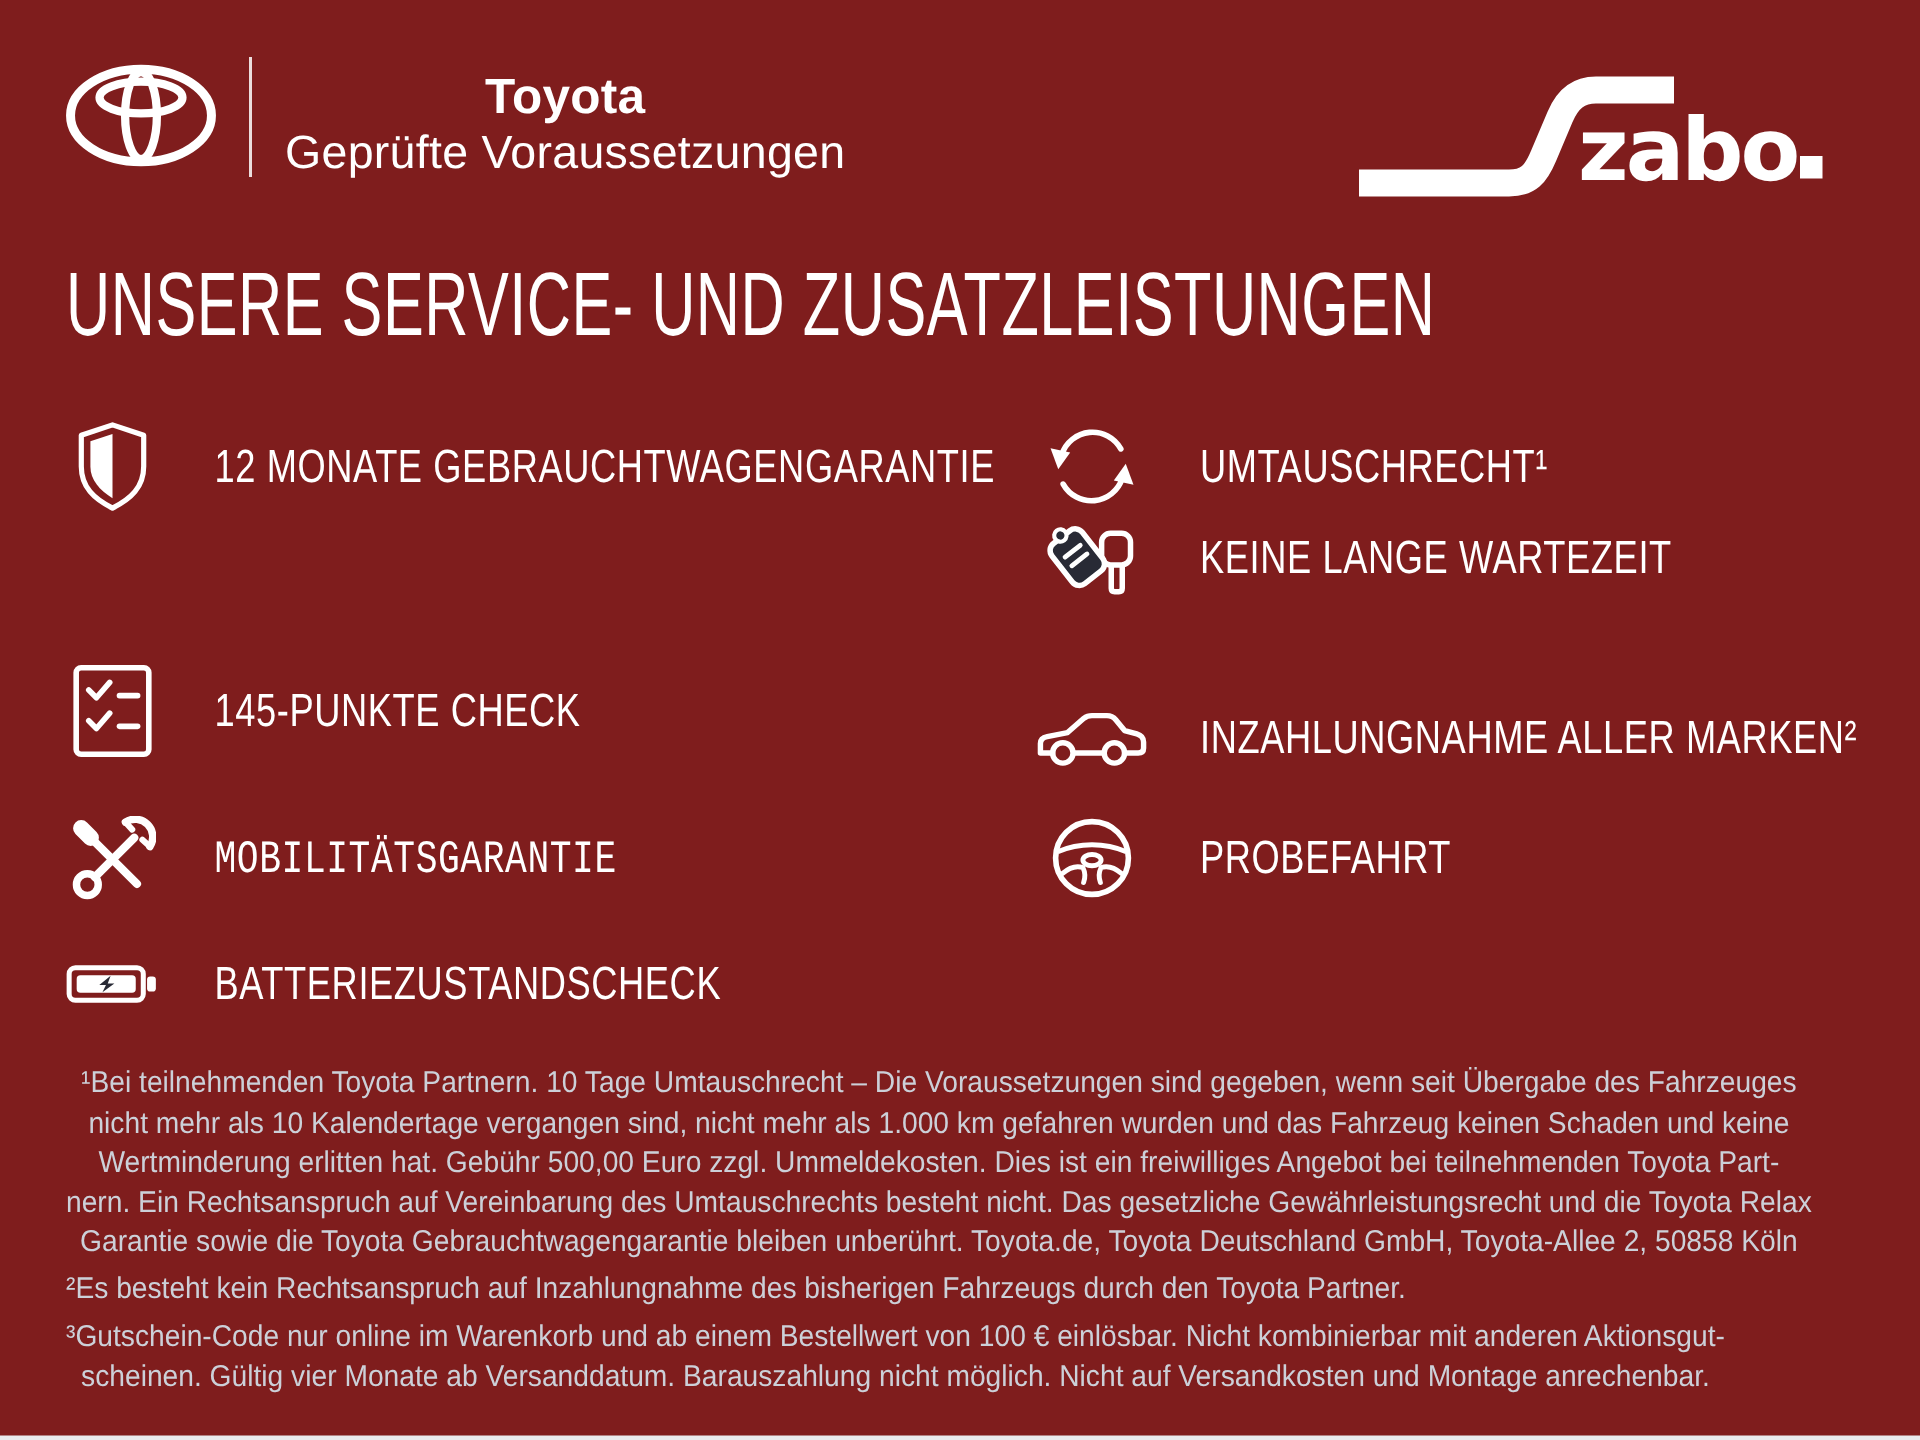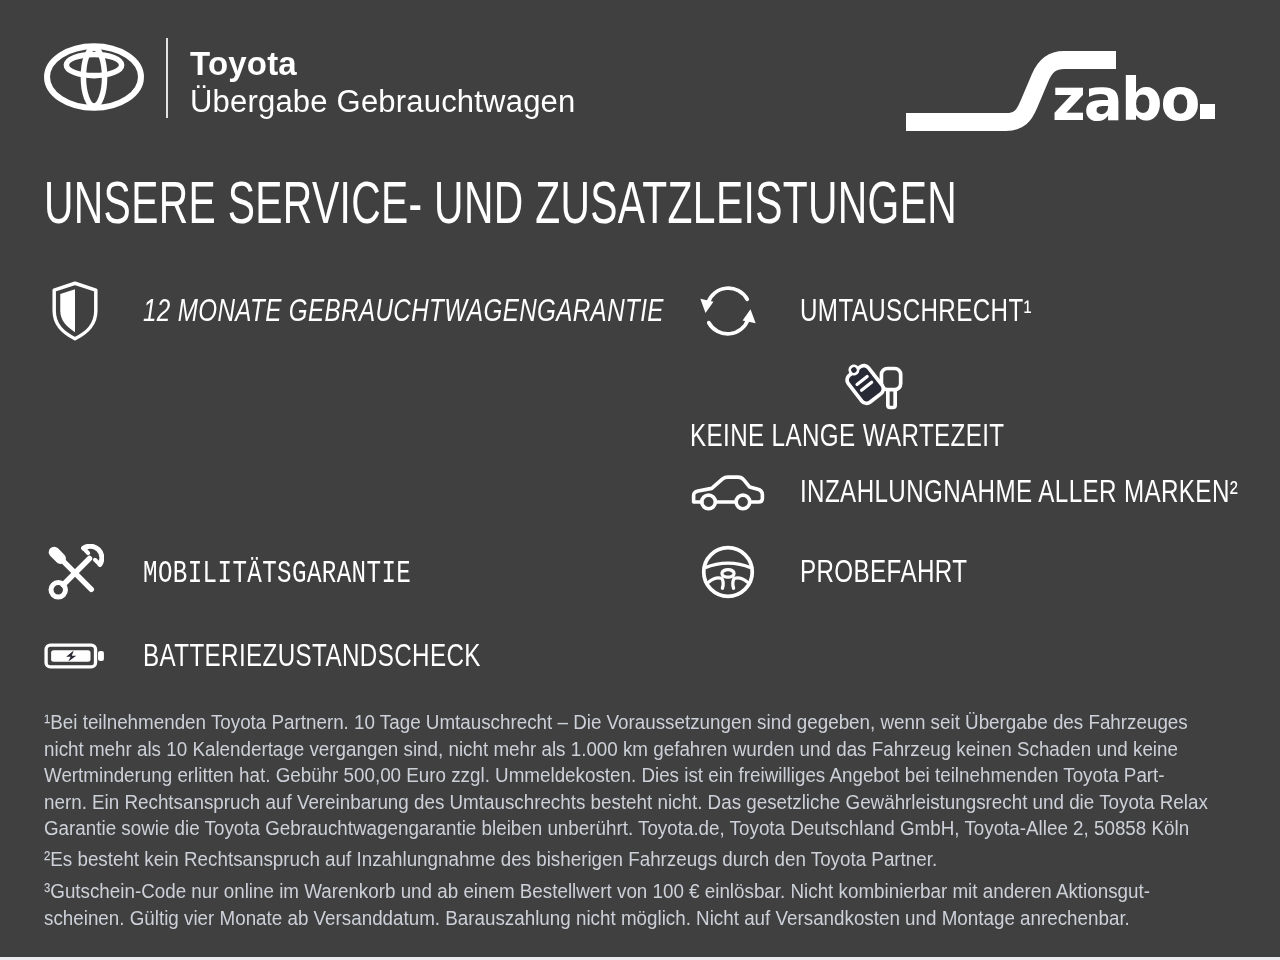--- a/index.html
+++ b/index.html
@@ -1,20 +1,21 @@
 <!DOCTYPE html>
 <html><head>
 <meta charset="utf-8">
 <style>
   * { margin:0; padding:0; box-sizing:border-box; }
   html,body { background:#1b1d26; }
   #slide {
     position:relative; width:1280px; height:960px; overflow:hidden;
-    background:#404040; color:#fff;
+    background:#7f1d1d; color:#fff;
     font-family:"Liberation Sans", sans-serif;
+    text-align:center;
   }
   
   #toyota-logo { position:absolute; left:40px; top:42px; }
   #header-divider { position:absolute; left:166px; top:38px; width:2px; height:80px; background:rgba(255,255,255,.85); }
   #brand-block { position:absolute; left:190px; top:45px; }
   .brand-name { font-size:33px; font-weight:bold; line-height:38px; letter-spacing:.2px; }
   .brand-subtitle { font-size:31px; font-weight:400; line-height:38px; letter-spacing:.2px; }
   #dealer-logo { position:absolute; left:902px; top:40px; }
 
   
@@ -29,22 +30,22 @@
   .row .icon-cell { display:flex; align-items:center; justify-content:center; }
   .col-left  { left:40px; }
   .col-left .icon-cell  { width:70px; margin-right:33px; }
   .col-right { left:690px; }
   .col-right .icon-cell { width:76px; margin-right:34px; }
   .svc-label {
     display:inline-block; white-space:nowrap;
     font-size:31px; letter-spacing:.5px; color:#fff;
     transform:scaleX(.78); transform-origin:left center;
   }
-  .lr1 { top:271px;font-style:italic; } .lr2 { top:349px; } .lr3 { top:434px; } .lr4 { top:533px;font-family:Liberation Mono, monospace; } .lr5 { top:616px; }
-  .rr1 { top:271px; } .rr2 { top:352px;flex-direction:column; } .rr3 { top:452px; } .rr4 { top:532px; } .rr5 { top:616px; }
+  .lr1 { top:271px; } .lr2 { top:349px; } .lr3 { top:434px; } .lr4 { top:533px;font-family:Liberation Mono, monospace; } .lr5 { top:616px; }
+  .rr1 { top:271px; } .rr2 { top:332px; } .rr3 { top:452px; } .rr4 { top:532px; } .rr5 { top:616px; }
 
   svg.ic { display:block; }
   svg.ic path, svg.ic rect, svg.ic circle, svg.ic ellipse, svg.ic line {
     vector-effect:none;
   }
 
   
   .footnote {
     position:absolute; left:44px; color:#ccd0d8;
     font-size:20px; transform:scaleX(.94); transform-origin:left top;
@@ -62,21 +63,21 @@
 <div id="slide">
 
   <svg id="toyota-logo" width="108" height="70" viewBox="0 0 112 76">
     <ellipse cx="56" cy="38" rx="51" ry="33.5" fill="none" stroke="#fff" stroke-width="6.5"></ellipse>
     <ellipse cx="56" cy="25" rx="30" ry="11.5" fill="none" stroke="#fff" stroke-width="6"></ellipse>
     <ellipse cx="56" cy="38" rx="11.5" ry="31.5" fill="none" stroke="#fff" stroke-width="6"></ellipse>
   </svg>
   <div id="header-divider"></div>
   <div id="brand-block">
     <div class="brand-name">Toyota</div>
-    <div class="brand-subtitle">Übergabe Gebrauchtwagen</div>
+    <div class="brand-subtitle">Geprüfte Voraussetzungen</div>
   </div>
 
   <svg id="dealer-logo" width="332" height="92" viewBox="0 0 332 92" aria-label="Szabo.">
     <path d="M4 82 H104 C117 82 122 76 127 64 L138 38 C143 26 150 20 162 20 H214" fill="none" stroke="#fff" stroke-width="18" stroke-linejoin="round"></path>
     <text x="150" y="80" font-family="DejaVu Sans, sans-serif" font-size="58" font-weight="bold" letter-spacing="-2" fill="#fff">zabo</text>
     <rect x="298" y="64" width="15" height="15" fill="#fff"></rect>
   </svg>
 
   <h1 id="page-heading">UNSERE SERVICE- UND ZUSATZLEISTUNGEN</h1>
 
@@ -84,20 +85,32 @@
     <span class="icon-cell">
       <svg class="ic" width="52" height="62" viewBox="0 0 60 70">
         <path d="M30 3 L54 11 V35 C54 51 44 60 30 67 C16 60 6 51 6 35 V11 Z" fill="none" stroke="#fff" stroke-width="4" stroke-linejoin="round"></path>
         <path d="M30 10 L13 15.5 V35 C13 45.5 20 53 30 59.5 Z" fill="#fff"></path>
       </svg>
     </span>
     <span class="svc-label">12 MONATE GEBRAUCHTWAGENGARANTIE</span>
   </div>
 
 
+  <div class="row col-left lr3">
+    <span class="icon-cell">
+      <svg class="ic" width="54" height="64" viewBox="0 0 58 68">
+        <rect x="3" y="3" width="52" height="62" rx="3.5" fill="none" stroke="#fff" stroke-width="4"></rect>
+        <path d="M12 19 L17.5 24.5 L27 13.5" fill="none" stroke="#fff" stroke-width="4" stroke-linecap="round" stroke-linejoin="round"></path>
+        <path d="M12 41 L17.5 46.5 L27 35.5" fill="none" stroke="#fff" stroke-width="4" stroke-linecap="round" stroke-linejoin="round"></path>
+        <path d="M34 23 H47" stroke="#fff" stroke-width="4" stroke-linecap="round"></path>
+        <path d="M34 45 H47" stroke="#fff" stroke-width="4" stroke-linecap="round"></path>
+      </svg>
+    </span>
+    <span class="svc-label">145-PUNKTE CHECK</span>
+  </div>
 
   <div class="row col-left lr4">
     <span class="icon-cell">
       <svg class="ic" width="58" height="58" viewBox="0 0 64 64">
         <line x1="9" y1="9" x2="16" y2="16" stroke="#fff" stroke-width="12" stroke-linecap="round"></line>
         <line x1="14" y1="14" x2="50" y2="50" stroke="#fff" stroke-width="6" stroke-linecap="round"></line>
         <path d="M41.5 4.5 A13 13 0 0 1 59.5 22.5" fill="none" stroke="#fff" stroke-width="5.5" stroke-linecap="round"></path>
         <path d="M41.5 4.5 L46.5 10 M59.5 22.5 L54 17.5" stroke="#fff" stroke-width="4.5" stroke-linecap="round"></path>
         <line x1="48" y1="16" x2="19" y2="45" stroke="#fff" stroke-width="6" stroke-linecap="round"></line>
         <circle cx="13.5" cy="50.5" r="8" fill="none" stroke="#fff" stroke-width="5.5"></circle>

